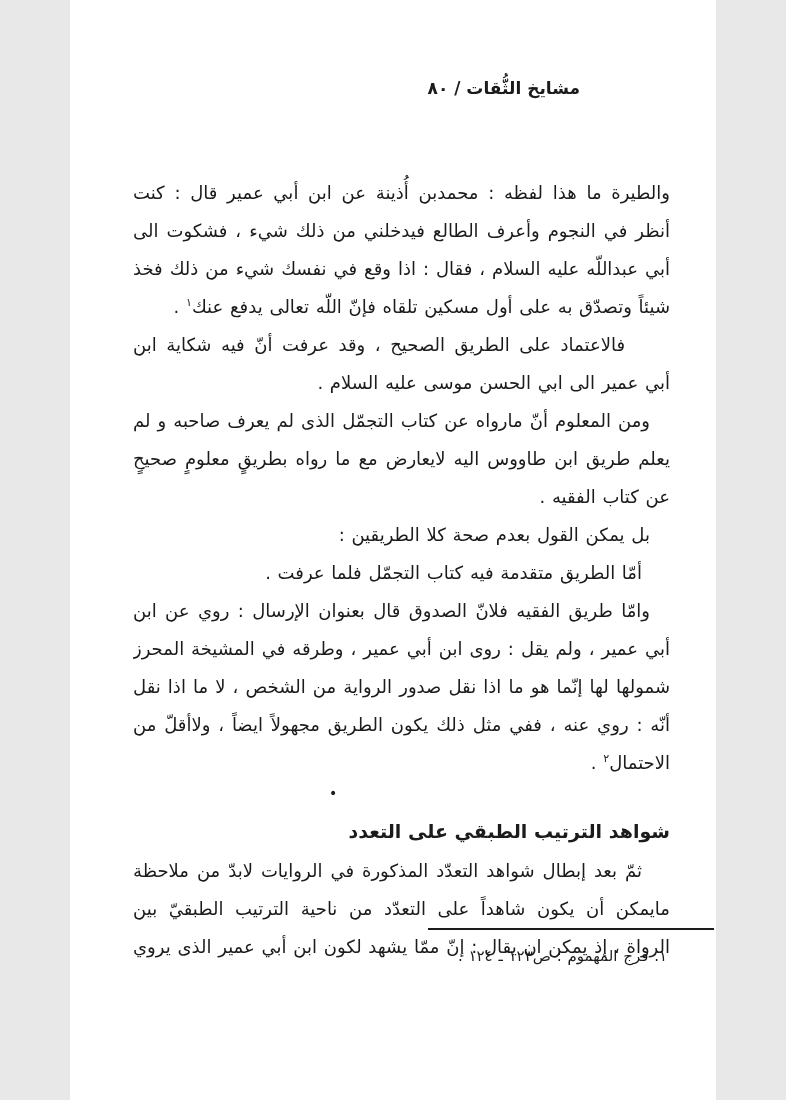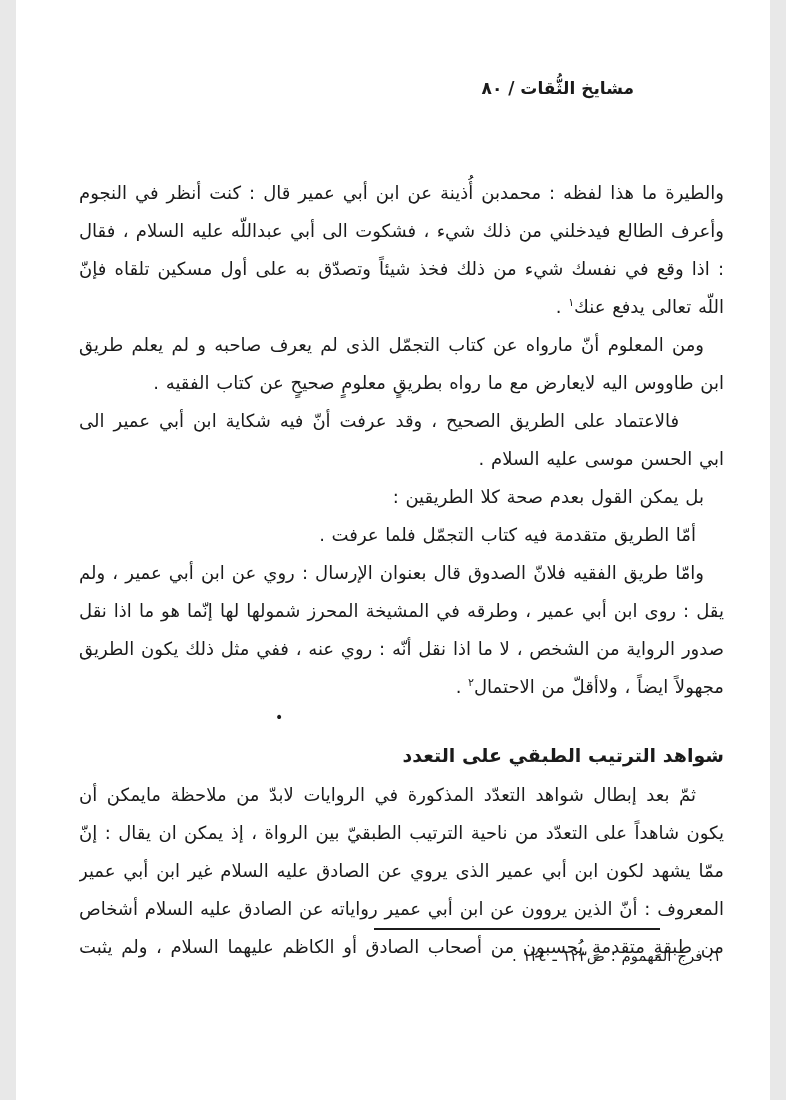--- a/index.html
+++ b/index.html
@@ -2,21 +2,21 @@
 <html lang="ar" dir="rtl"><head>
 <meta charset="utf-8">
 <style>
   html,body { margin:0; padding:0; }
   body {
     font-family: "DejaVu Sans", sans-serif;
     background:#e8e8e8;
   }
   .page {
     position:relative;
-    width:754px; height:1100px;
+    width:646px; height:1100px;
     margin:0 auto;
     background:#ffffff;
     color:#1b1b1b;
     direction:rtl;
     overflow:hidden;
   }
   .page-header {
     position:absolute;
     top:78px; right:136px;
     font-size:17px;
@@ -85,23 +85,23 @@
 <body>
 
 <div class="page">
 
   <div class="page-header">مشايخ الثُّقات / ٨٠</div>
 
   <div class="body-copy">
 
     <p class="para"><span>والطيرة ما هذا لفظه : محمدبن أُذينة عن ابن أبي عمير قال : كنت أنظر في النجوم وأعرف الطالع فيدخلني من ذلك شيء ، فشكوت الى أبي عبداللّه عليه السلام ، فقال : اذا وقع في نفسك شيء من ذلك فخذ شيئاً وتصدّق به على أول مسكين تلقاه فإنّ اللّه تعالى يدفع عنك</span><sup class="fn-ref">١</sup><span> .</span></p>
 
+    <p class="para ind-lg"><span>فالاعتماد على الطريق الصحيح ، وقد عرفت أنّ فيه شكاية ابن أبي عمير الى ابي الحسن موسى عليه السلام .</span></p>
+
     <p class="para ind-sm"><span>ومن المعلوم أنّ مارواه عن كتاب التجمّل الذى لم يعرف صاحبه و لم يعلم طريق ابن طاووس اليه لايعارض مع ما رواه بطريقٍ معلومٍ صحيحٍ عن كتاب الفقيه .</span></p>
-
-    <p class="para ind-lg"><span>فالاعتماد على الطريق الصحيح ، وقد عرفت أنّ فيه شكاية ابن أبي عمير الى ابي الحسن موسى عليه السلام .</span></p>
 
     <p class="para ind-sm"><span>بل يمكن القول بعدم صحة كلا الطريقين :</span></p>
 
     <p class="para ind-md"><span>أمّا الطريق متقدمة فيه كتاب التجمّل فلما عرفت .</span></p>
 
     <p class="para ind-sm"><span>وامّا طريق الفقيه فلانّ الصدوق قال بعنوان الإرسال : روي عن ابن أبي عمير ، ولم يقل : روى ابن أبي عمير ، وطرقه في المشيخة المحرز شمولها لها إنّما هو ما اذا نقل صدور الرواية من الشخص ، لا ما اذا نقل أنّه : روي عنه ، ففي مثل ذلك يكون الطريق مجهولاً ايضاً ، ولاأقلّ من الاحتمال</span><sup class="fn-ref">٢</sup><span> .</span></p>
 
     <div class="mid-dot-row"><span>•</span></div>
 
     <h2 class="section-heading">شواهد الترتيب الطبقي على التعدد</h2>

